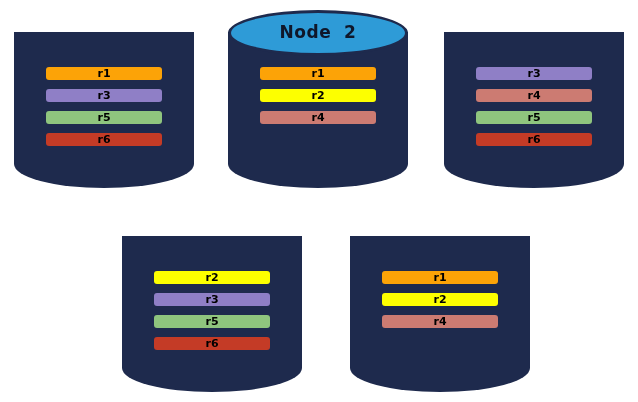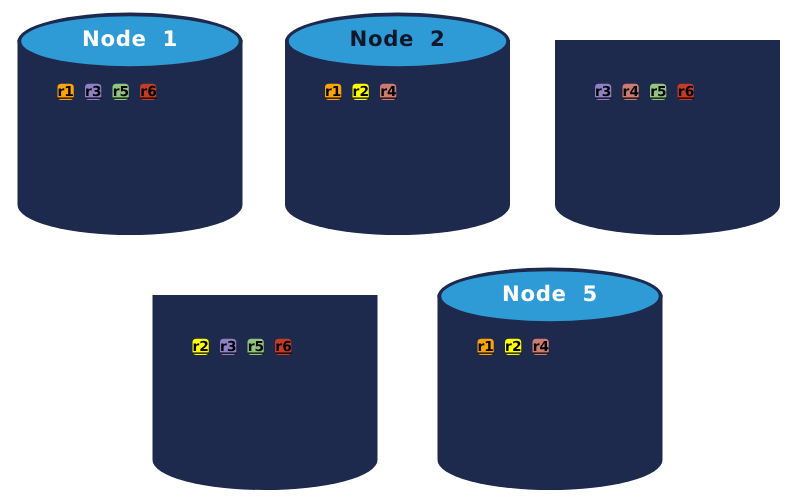--- a/index.html
+++ b/index.html
@@ -40,44 +40,40 @@
     font-size: 17px;
     white-space: pre;
     letter-spacing: 0.5px;
     transform: translateY(-1px);
   }
   .bars {
     position: absolute;
     left: 32px; top: 57px;
     width: 116px;
     display: flex;
-    flex-direction: row;
+    flex-direction: column;
     gap: 9px;
-    text-decoration: underline;
   }
   .bar {
     height: 13px;
     border-radius: 3px;
     display: flex;
     align-items: center;
     justify-content: center;
     font-size: 11px;
     font-weight: bold;
     line-height: 1;
   }
 </style>
 </head>
 <body>
 
 <div class="stage" style="background: rgb(255, 255, 255);">
     <div class="cyl pos-0">
     <div class="cyl-body" style="background: rgb(30, 42, 77);"></div>
-    <div class="cyl-top" style="background: rgb(46, 155, 215); border-color: rgb(30, 42, 77);">
-      <span class="node-label" style="color: rgb(255, 255, 255);">Node  1</span>
-    </div>
     <div class="bars">
         <div class="bar" style="background: rgb(252, 163, 7); color: rgb(0, 0, 0);">
           <span>r1</span>
         </div>
         <div class="bar" style="background: rgb(143, 127, 198); color: rgb(0, 0, 0);">
           <span>r3</span>
         </div>
         <div class="bar" style="background: rgb(143, 197, 126); color: rgb(0, 0, 0);">
           <span>r5</span>
         </div>
@@ -132,23 +128,20 @@
         <div class="bar" style="background: rgb(143, 197, 126); color: rgb(0, 0, 0);">
           <span>r5</span>
         </div>
         <div class="bar" style="background: rgb(196, 59, 38); color: rgb(0, 0, 0);">
           <span>r6</span>
         </div>
       </div>
   </div>
     <div class="cyl pos-4">
     <div class="cyl-body" style="background: rgb(30, 42, 77);"></div>
-    <div class="cyl-top" style="background: rgb(46, 155, 215); border-color: rgb(30, 42, 77);">
-      <span class="node-label" style="color: rgb(255, 255, 255);">Node  5</span>
-    </div>
     <div class="bars">
         <div class="bar" style="background: rgb(252, 163, 7); color: rgb(0, 0, 0);">
           <span>r1</span>
         </div>
         <div class="bar" style="background: rgb(253, 255, 0); color: rgb(0, 0, 0);">
           <span>r2</span>
         </div>
         <div class="bar" style="background: rgb(204, 123, 114); color: rgb(0, 0, 0);">
           <span>r4</span>
         </div>

